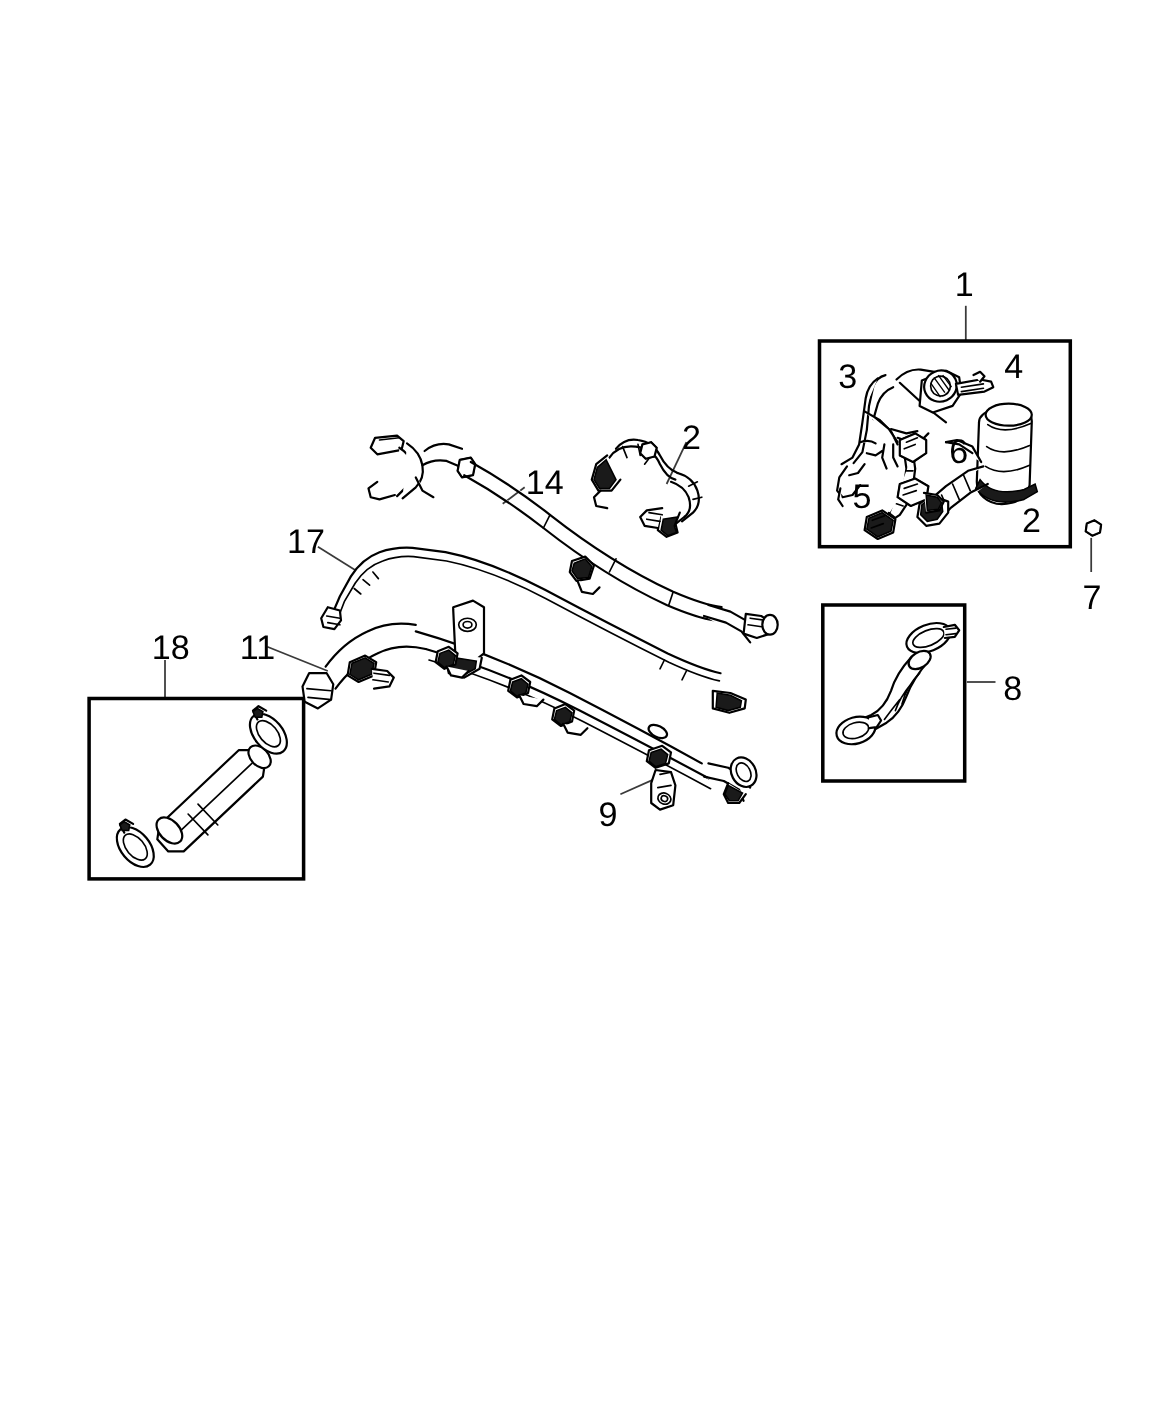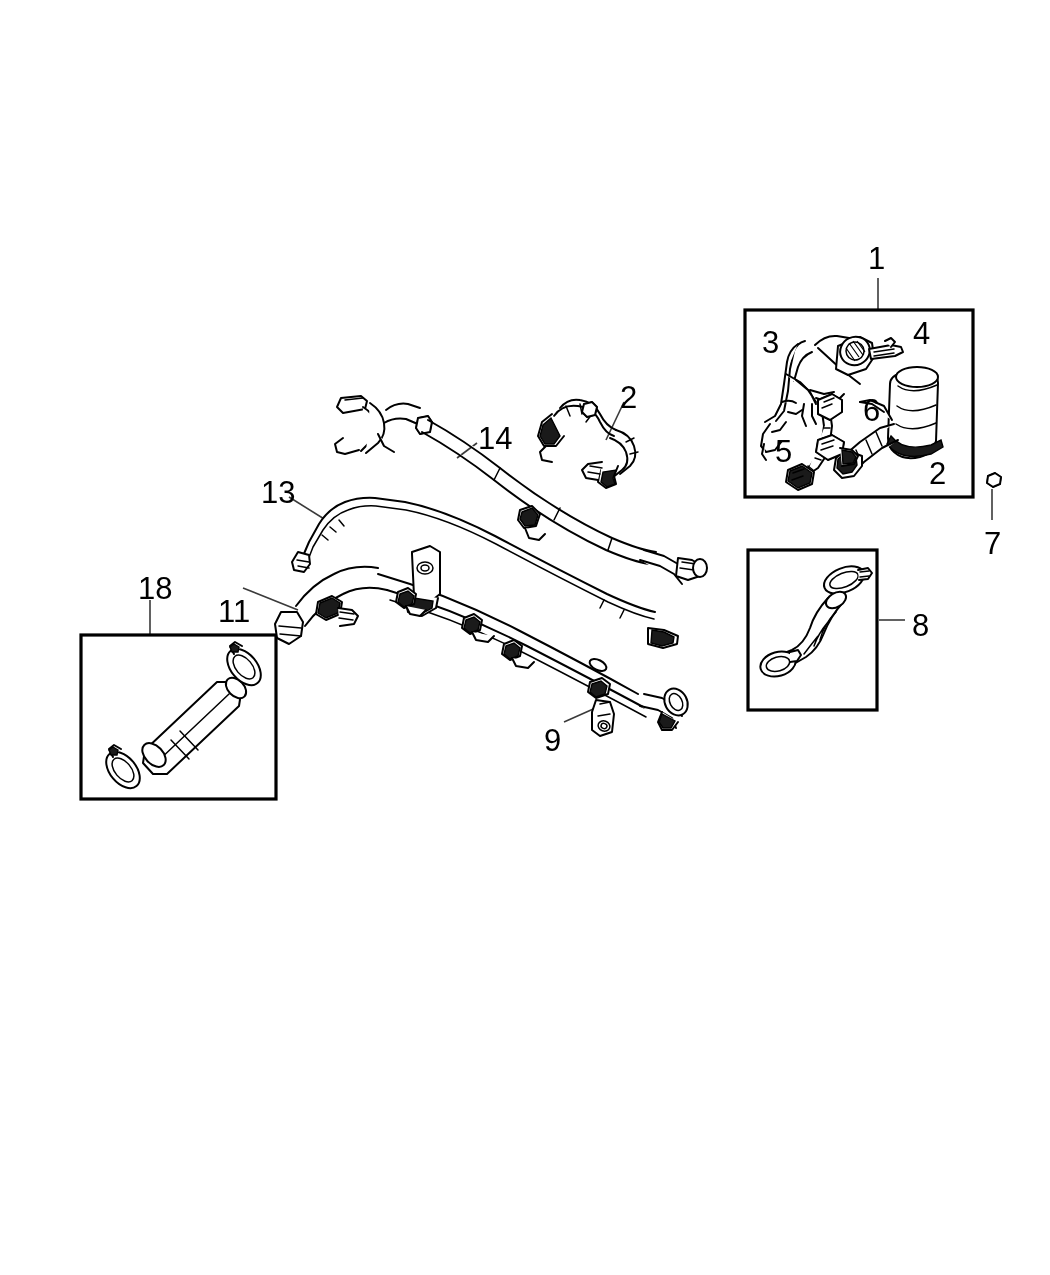--- a/index.html
+++ b/index.html
@@ -301,18 +301,18 @@
   <div class="callout-label" style="left:868px; top:243px;">1</div>
   <div class="callout-label" style="left:929px; top:458px;">2</div>
   <div class="callout-label" style="left:762px; top:327px;">3</div>
   <div class="callout-label" style="left:913px; top:318px;">4</div>
   <div class="callout-label" style="left:775px; top:436px;">5</div>
   <div class="callout-label" style="left:863px; top:395px;">6</div>
   <div class="callout-label" style="left:984px; top:528px;">7</div>
   <div class="callout-label" style="left:912px; top:610px;">8</div>
   <div class="callout-label" style="left:544px; top:725px;">9</div>
   <div class="callout-label" style="left:138px; top:573px;">18</div>
-  <div class="callout-label" style="left:218px; top:596px;text-align:right;">11</div>
-  <div class="callout-label" style="left:261px; top:477px;">13</div>
+  <div class="callout-label" style="left:218px; top:573px;text-align:right;">11</div>
+  <div class="callout-label" style="left:261px; top:477px;">17</div>
   <div class="callout-label" style="left:478px; top:423px;">14</div>
   <div class="callout-label" style="left:620px; top:382px;">2</div>
 
 </div>
 
 </body></html>

